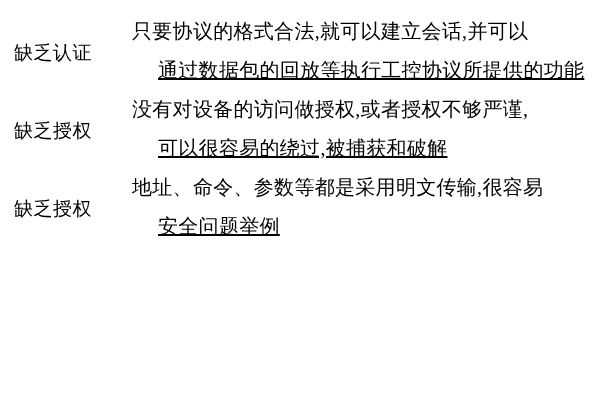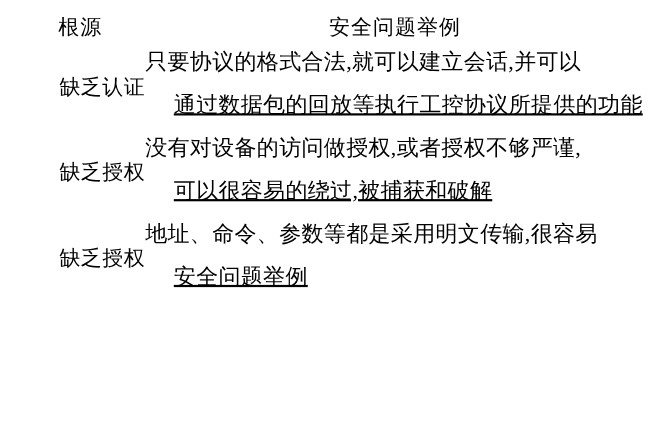--- a/index.html
+++ b/index.html
@@ -60,21 +60,20 @@
   .cause-cell {
     text-align: left;
     font-size: 19px;
     letter-spacing: 0.5px;
     padding: 6px 0 6px 2px;
     vertical-align: top;
   }
   .cause-cell .cause-inner {
     padding-top: 4px;
     display: block;
-    margin-left: 40px;
   }
   .example-cell {
     text-align: left;
     font-size: 20px;
     letter-spacing: 0.3px;
     padding: 6px 4px 8px 4px;
     line-height: 1.95;
   }
   .example-cell .line {
     display: block;
@@ -91,24 +90,20 @@
 </head>
 <body>
 
 <div class="page">
   <table class="tbl">
     <colgroup>
       <col class="col-cause">
       <col class="col-example">
     </colgroup>
     <tbody>
-      <tr class="rule-top">
-        <td class="hdr-cell">根源</td>
-        <td class="hdr-cell">安全问题举例</td>
-      </tr>
 
       <tr class="rule-mid">
         <td class="cause-cell">
           <span class="cause-inner">缺乏认证</span>
         </td>
         <td class="example-cell">
           <span class="line">只要协议的格式合法,就可以建立会话,并可以</span>
           <span class="line indent">通过数据包的回放等执行工控协议所提供的功能</span>
         </td>
       </tr>

